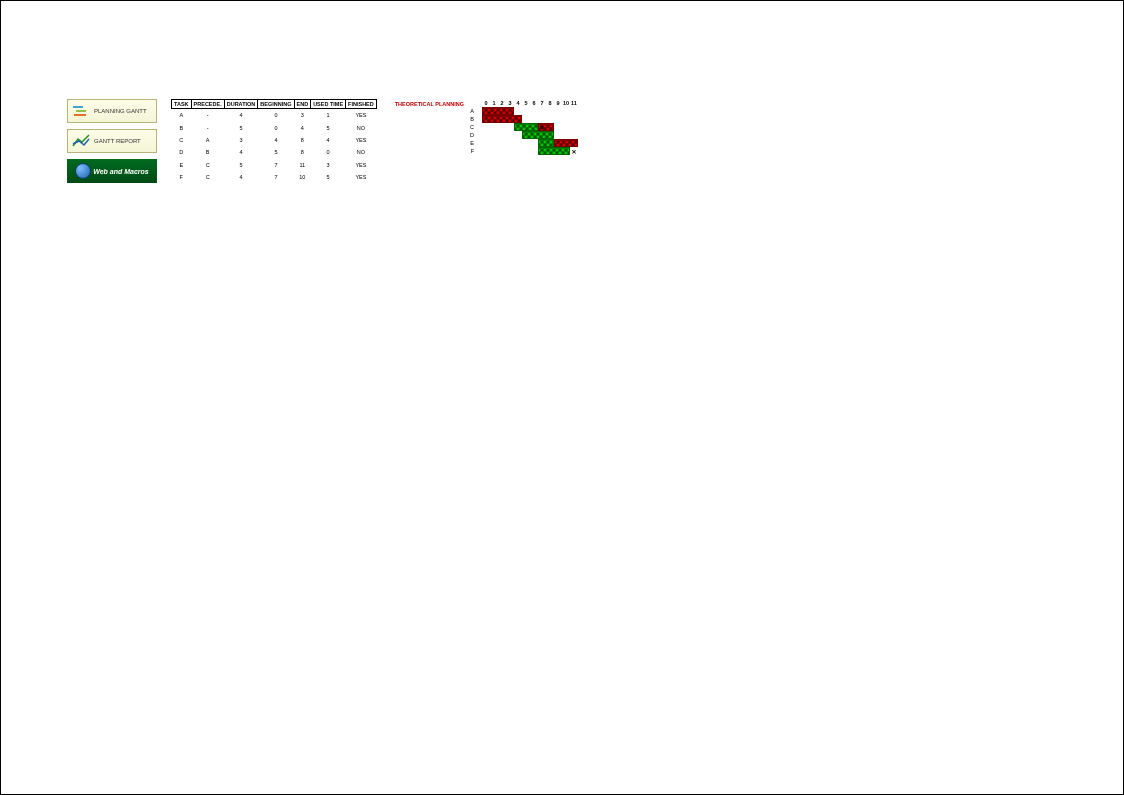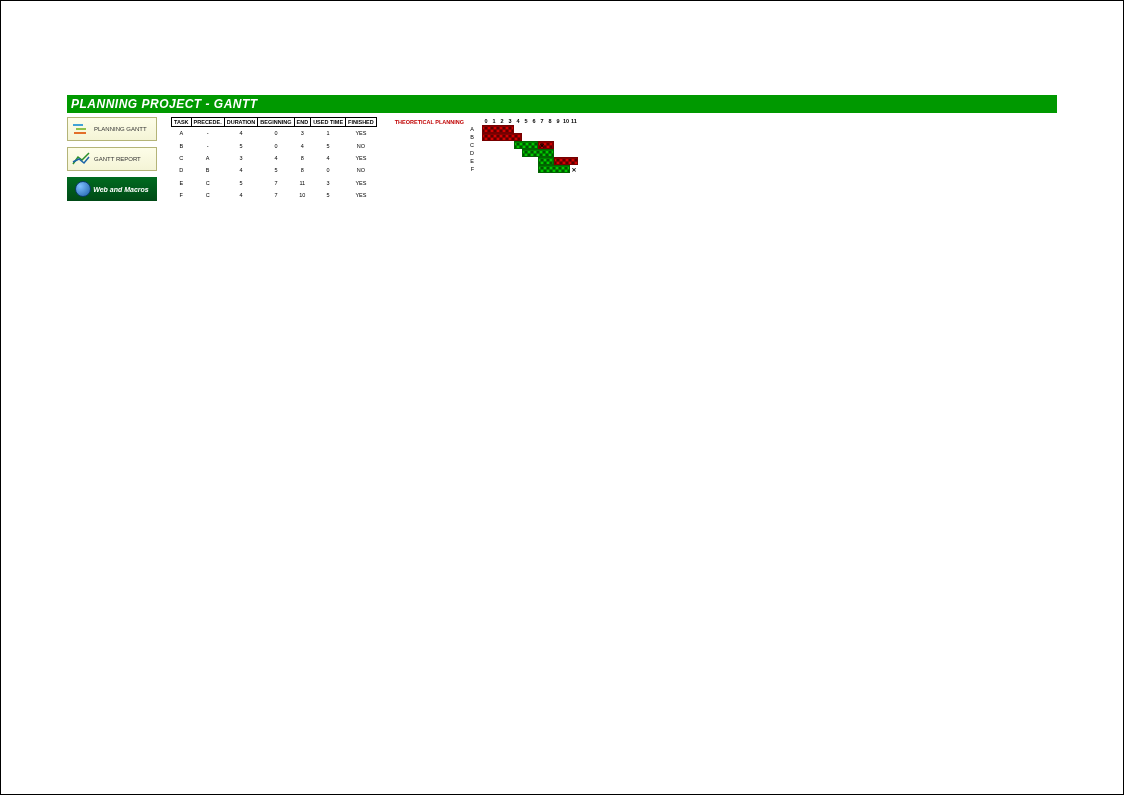--- a/index.html
+++ b/index.html
@@ -147,21 +147,20 @@
     position:absolute;width:8px;height:8px;top:0;
     display:flex;align-items:center;justify-content:center;
     font-size:6px;font-weight:bold;color:#000;
   }
 </style>
 </head>
 <body>
 
 <div class="canvas">
 
-  <div class="title-bar">PLANNING PROJECT - GANTT</div>
 
   <div class="row">
 
     <div class="sidebar">
       <div class="side-btn">
         <span class="ic">
           <svg viewBox="0 0 18 14">
               <rect x="1" y="2" width="10" height="2" fill="#41a3d6"></rect>
               <rect x="4" y="6" width="10" height="2" fill="#8fc24a"></rect>
               <rect x="2" y="10" width="12" height="2" fill="#e36f2b"></rect>

